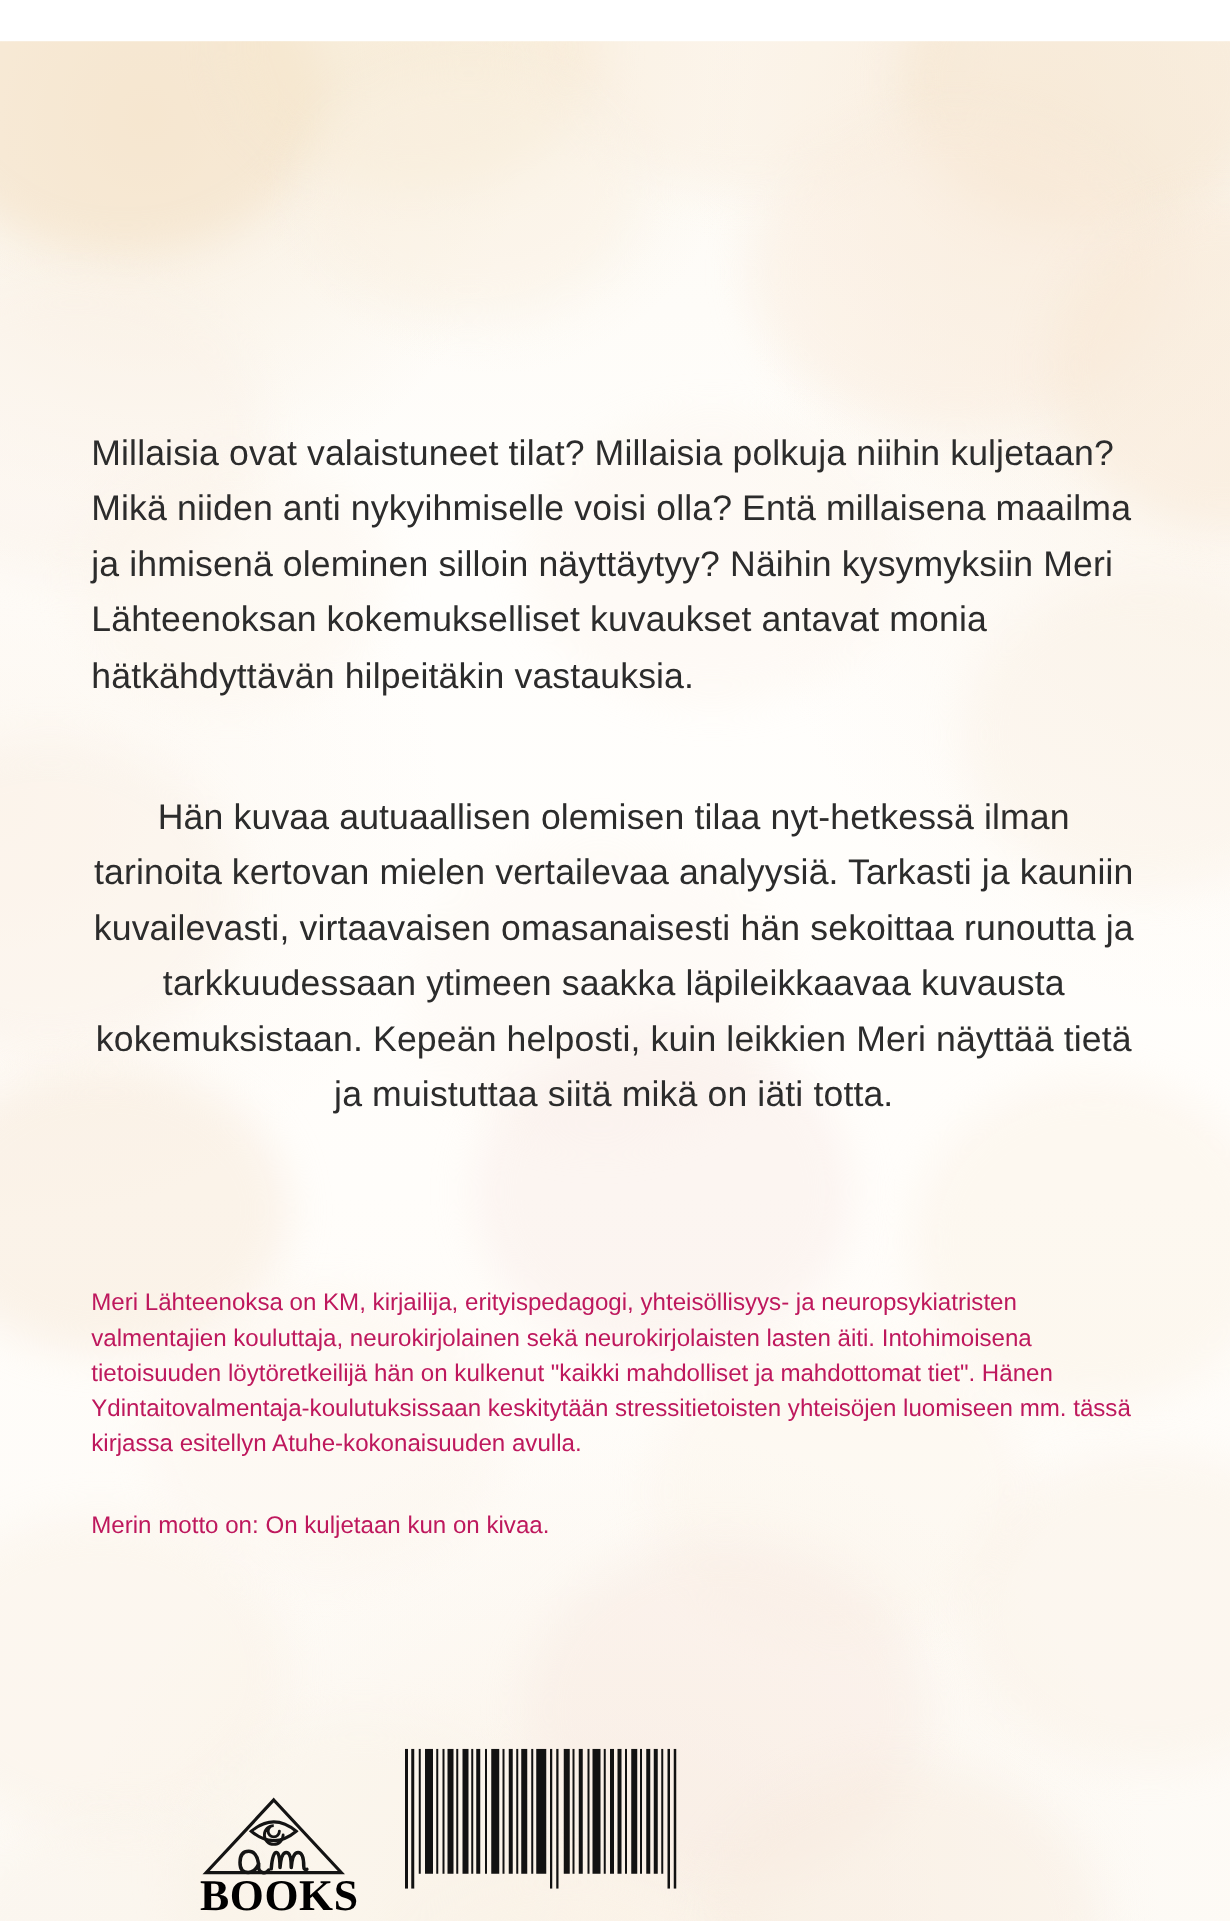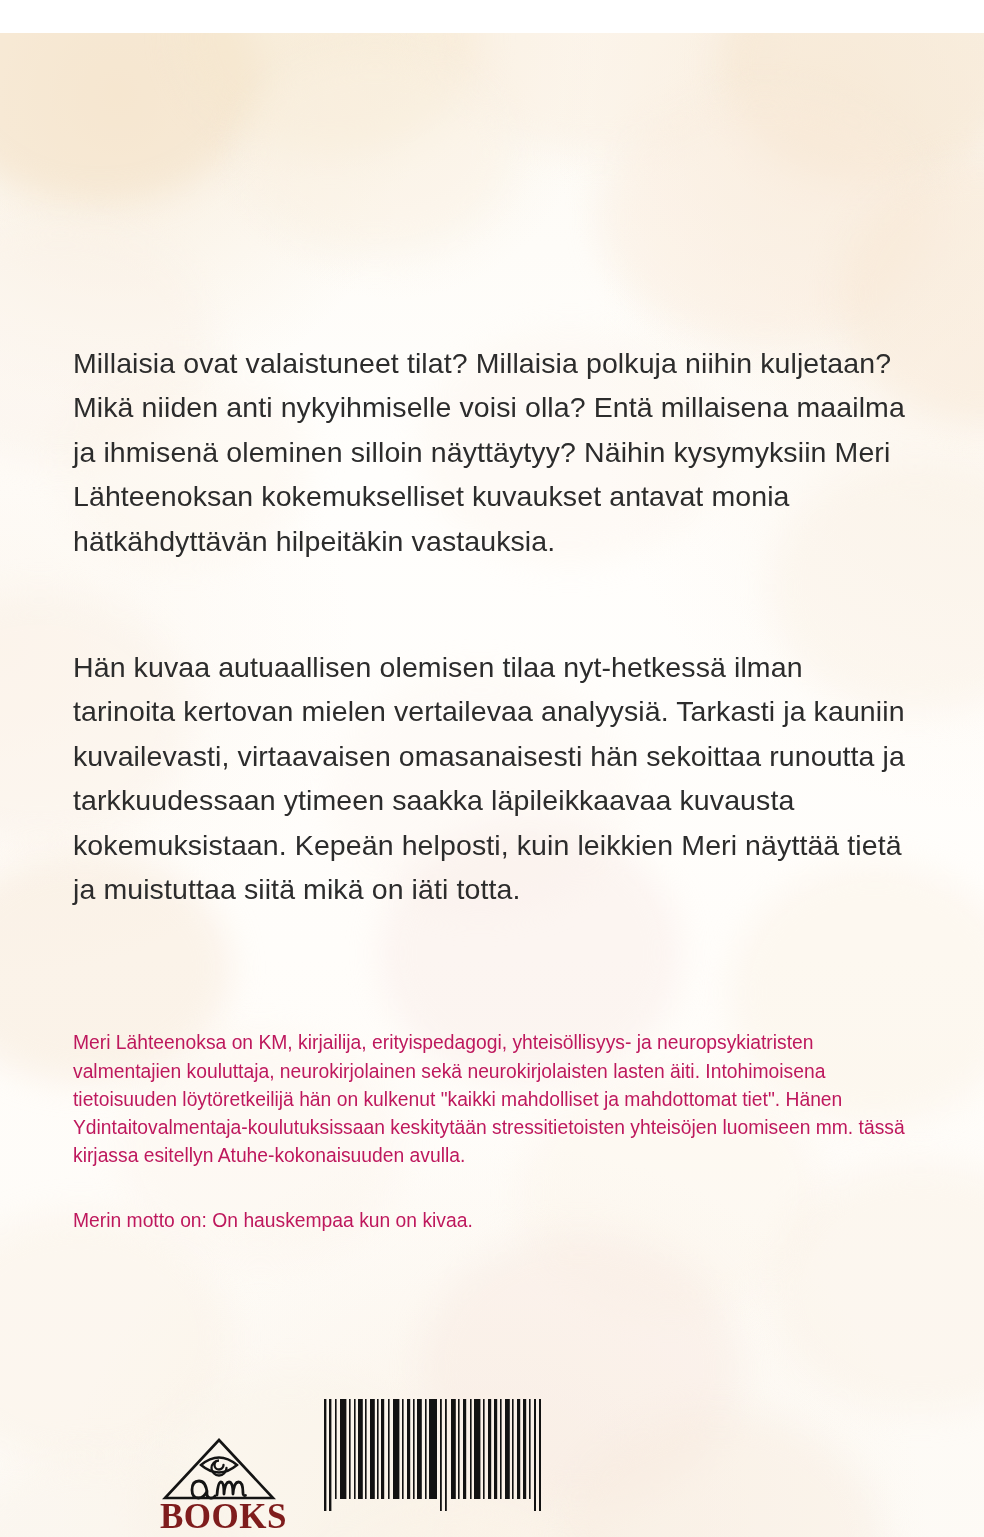--- a/index.html
+++ b/index.html
@@ -49,21 +49,21 @@
     position: absolute;
     left: 73px;
     width: 836px;
     color: #2c2c2c;
     font-size: 28.5px;
     line-height: 44.5px;
     letter-spacing: .1px;
     font-weight: 400;
   }
   #para-1 { top: 279px; }
-  #para-2 { top: 583px; }
+  #para-2 { top: 570px; text-align: center; }
 
   .bio-copy {
     position: absolute;
     left: 73px;
     width: 845px;
     color: #be185d;
     font-size: 19.3px;
     line-height: 28.2px;
     letter-spacing: 0px;
     font-weight: 400;
@@ -83,21 +83,21 @@
   .logo-wordmark {
     position: absolute;
     left: 0;
     top: 62px;
     width: 118px;
     text-align: center;
     font-family: "Liberation Serif", serif;
     font-weight: 700;
     font-size: 35px;
     letter-spacing: .5px;
-    color: #7f1d1d;
+    color: #000000;
     line-height: 1;
   }
 
   
   #barcode {
     position: absolute;
     left: 318px;
     top: 1366px;
     width: 226px;
     height: 148px;
@@ -159,21 +159,21 @@
     <div class="blob" style="left:-40px;  top:1420px; width:280px; height:220px; background:rgba(250,240,228,.32);"></div>
     <div class="blob" style="left:300px;  top:1460px; width:300px; height:230px; background:rgba(251,243,233,.26);"></div>
   </div>
 
   <p id="para-1" class="body-copy">Millaisia ovat valaistuneet tilat? Millaisia polkuja niihin kuljetaan? Mikä niiden anti nykyihmiselle voisi olla? Entä millaisena maailma ja ihmisenä oleminen silloin näyttäytyy? Näihin kysymyksiin Meri Lähteenoksan kokemukselliset kuvaukset antavat monia hätkähdyttävän hilpeitäkin vastauksia.</p>
 
   <p id="para-2" class="body-copy">Hän kuvaa autuaallisen olemisen tilaa nyt-hetkessä ilman tarinoita kertovan mielen vertailevaa analyysiä. Tarkasti ja kauniin kuvailevasti, virtaavaisen omasanaisesti hän sekoittaa runoutta ja tarkkuudessaan ytimeen saakka läpileikkaavaa kuvausta kokemuksistaan. Kepeän helposti, kuin leikkien Meri näyttää tietä ja muistuttaa siitä mikä on iäti totta.</p>
 
   <p id="bio-main" class="bio-copy">Meri Lähteenoksa on KM, kirjailija, erityispedagogi, yhteisöllisyys- ja neuropsykiatristen valmentajien kouluttaja, neurokirjolainen sekä neurokirjolaisten lasten äiti. Intohimoisena tietoisuuden löytöretkeilijä hän on kulkenut "kaikki mahdolliset ja mahdottomat tiet". Hänen Ydintaitovalmentaja-koulutuksissaan keskitytään stressitietoisten yhteisöjen luomiseen mm. tässä kirjassa esitellyn Atuhe-kokonaisuuden avulla.</p>
 
-  <p id="bio-motto" class="bio-copy">Merin motto on: On hauskempaa kun on kivaa.</p>
+  <p id="bio-motto" class="bio-copy">Merin motto on: On kuljetaan kun on kivaa.</p>
 
   <div id="publisher-logo">
     <svg id="logo-mark" width="118" height="66" viewBox="0 0 118 66">
 
       <path d="M59 3 L113 61 L5 61 Z" fill="none" stroke="#141414" stroke-width="2.6"></path>
 
       <path d="M41 28 Q59 13 77 28 Q59 43 41 28 Z" fill="none" stroke="#141414" stroke-width="2.4"></path>
 
       <path d="M63.5 28 a4.5 4.5 0 1 1 -4.5 -4.5 a7.5 7.5 0 1 0 7.5 7.5" fill="none" stroke="#141414" stroke-width="2.3" stroke-linecap="round"></path>
 

